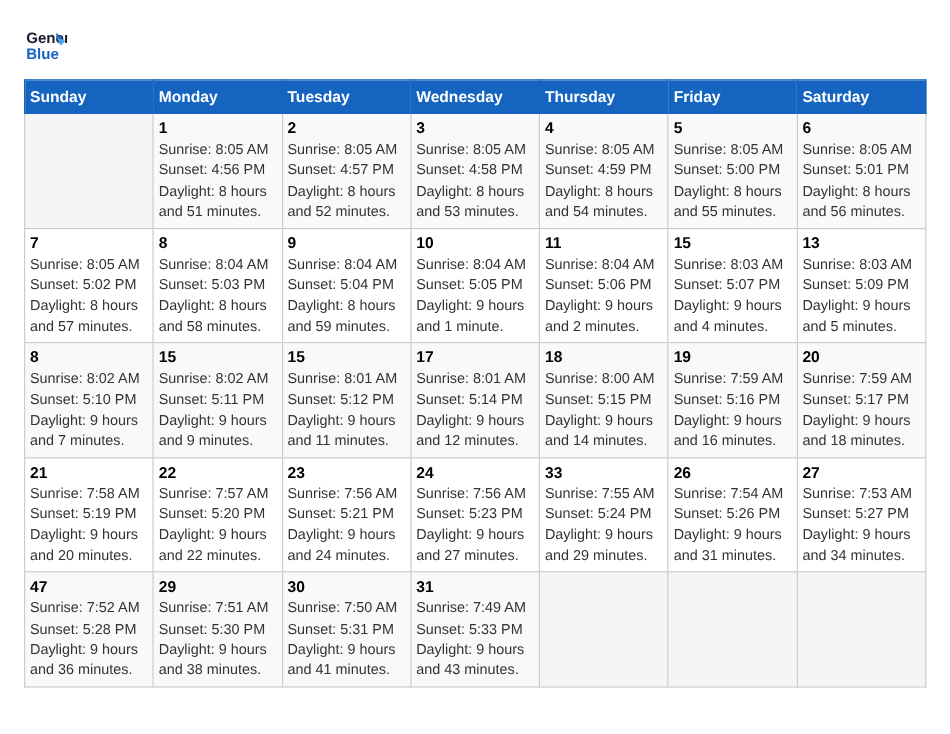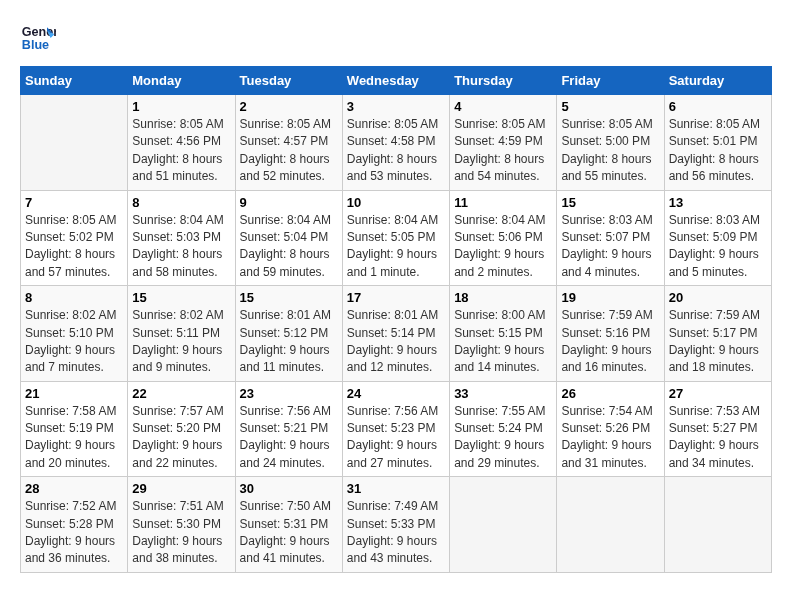--- a/index.html
+++ b/index.html
@@ -226,21 +226,21 @@
           <span class="day-num">26</span>
           <div class="day-info">Sunrise: 7:54 AM<br>Sunset: 5:26 PM<br>Daylight: 9 hours and 31 minutes.</div>
         </td>
         <td>
           <span class="day-num">27</span>
           <div class="day-info">Sunrise: 7:53 AM<br>Sunset: 5:27 PM<br>Daylight: 9 hours and 34 minutes.</div>
         </td>
       </tr>
       <tr>
         <td>
-          <span class="day-num">28</span>
+          <span class="day-num">47</span>
           <div class="day-info">Sunrise: 7:52 AM<br>Sunset: 5:28 PM<br>Daylight: 9 hours and 36 minutes.</div>
         </td>
         <td>
           <span class="day-num">29</span>
           <div class="day-info">Sunrise: 7:51 AM<br>Sunset: 5:30 PM<br>Daylight: 9 hours and 38 minutes.</div>
         </td>
         <td>
           <span class="day-num">30</span>
           <div class="day-info">Sunrise: 7:50 AM<br>Sunset: 5:31 PM<br>Daylight: 9 hours and 41 minutes.</div>
         </td>

